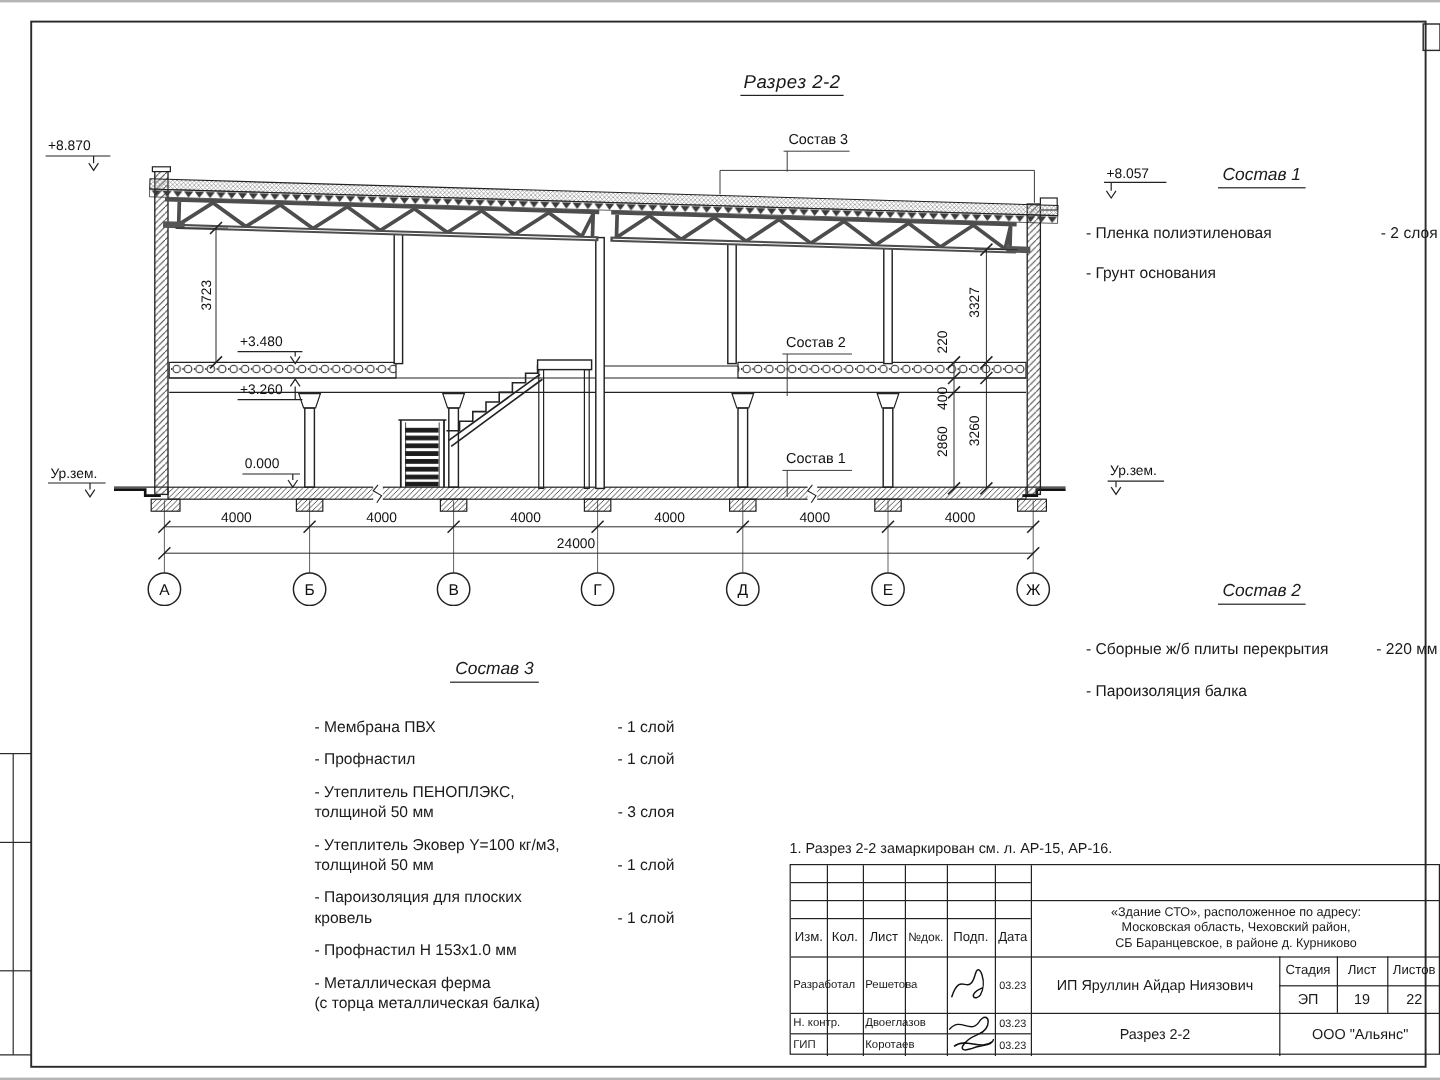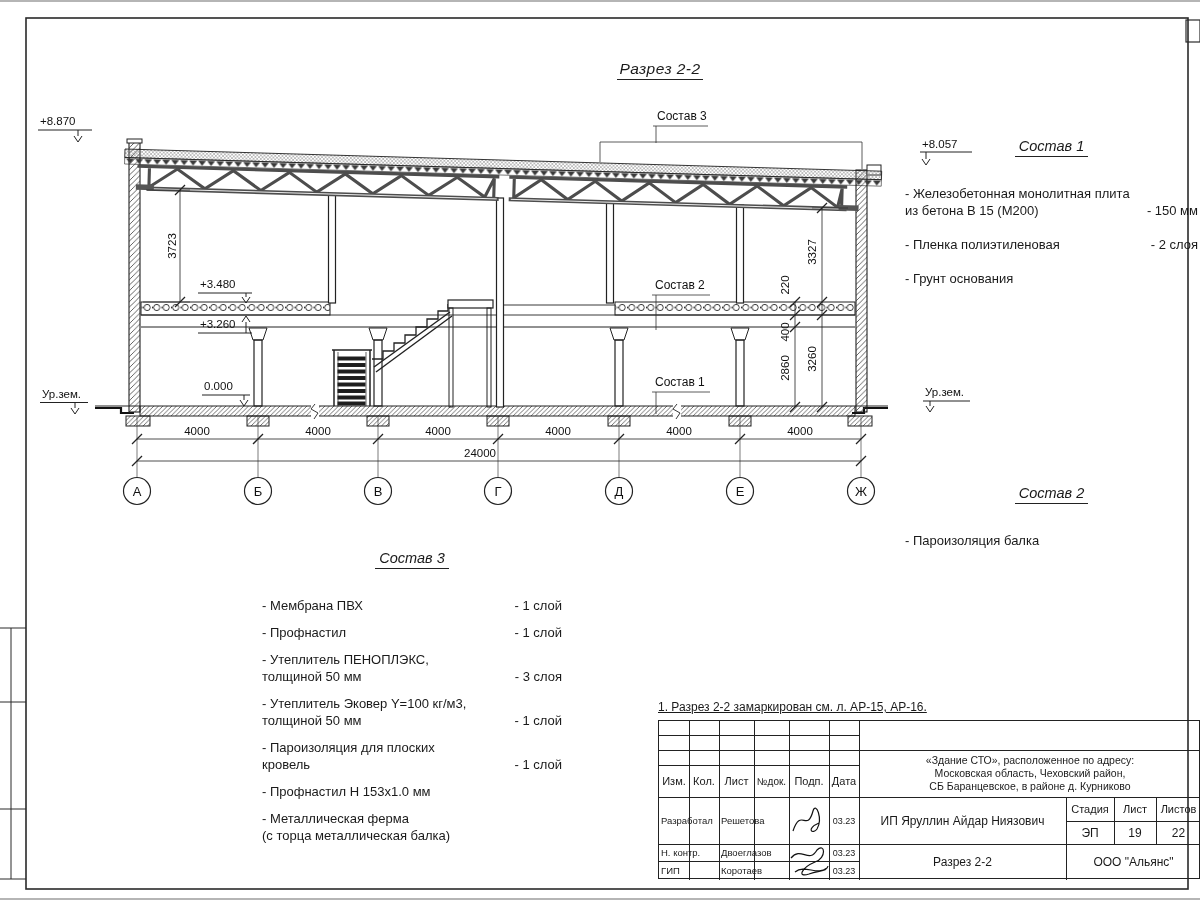--- a/index.html
+++ b/index.html
@@ -15,21 +15,21 @@
   .dwg-title span{border-bottom:1.2px solid #222;padding:0 3px 2px 3px;}
   
   .spec{position:absolute;}
   .spec-title{text-align:center;font-style:italic;font-size:14.5px;margin-bottom:31px;}
   .spec-title span{border-bottom:1.1px solid #222;padding:0 4px 2px 4px;}
   .spec-item{display:flex;justify-content:space-between;align-items:flex-end;
              font-size:13px;line-height:17px;}
   .spec-item .nm{white-space:pre-line;}
   .spec-item .val{white-space:nowrap;padding-left:8px;}
   .gap14{margin-bottom:17px;} .gap10{margin-bottom:10px;gap:29px;} .gap16{margin-bottom:18px;}
-  .note{position:absolute;left:658px;top:698px;font-size:12px;text-decoration:underline;}
+  .note{position:absolute;left:658px;top:698px;font-size:12px;}
   
   .tb{position:absolute;left:658px;top:718px;width:542px;height:159px;
       border:1.6px solid #222;box-sizing:border-box;}
   .vl{position:absolute;width:1.2px;background:#222;}
   .hl{position:absolute;height:1.2px;background:#222;}
   .tb-cell{position:absolute;display:flex;align-items:center;justify-content:center;
            text-align:center;overflow:hidden;}
   .pre{white-space:pre-line;}
 </style>
 </head>
@@ -282,36 +282,35 @@
   <text x="619" y="494" font-size="13" text-anchor="middle">Д</text>
   <text x="740" y="494" font-size="13" text-anchor="middle">Е</text>
   <text x="861" y="494" font-size="13" text-anchor="middle">Ж</text>
 </svg>
 
 <div class="dwg-title"><span>Разрез 2-2</span></div>
 
 <div class="spec" style="left:905px;top:136px;width:293px">
   <div class="spec-title"><span>Состав 1</span></div>
   <div class="spec-item gap14">
-        <span class="nm">- Железобетонная  монолитная плита
-из бетона В 15 (М200)</span>
-        <span class="val">- 150 мм</span>
-      </div>
-  <div class="spec-item gap14">
         <span class="nm">- Пленка полиэтиленовая</span>
         <span class="val">- 2 слоя</span>
       </div>
   <div class="spec-item">
         <span class="nm">- Грунт основания</span>
         <span class="val"></span>
       </div>
 </div>
 
 <div class="spec" style="left:905px;top:483px;width:293px">
   <div class="spec-title"><span>Состав 2</span></div>
+  <div class="spec-item gap16">
+        <span class="nm">- Сборные ж/б плиты перекрытия</span>
+        <span class="val">- 220 мм</span>
+      </div>
   <div class="spec-item">
         <span class="nm">- Пароизоляция  балка</span>
         <span class="val"></span>
       </div>
 </div>
 
 <div class="spec" style="left:262px;top:548px;width:300px">
   <div class="spec-title"><span>Состав 3</span></div>
   <div class="spec-item gap10">
         <span class="nm">- Мембрана ПВХ</span>

